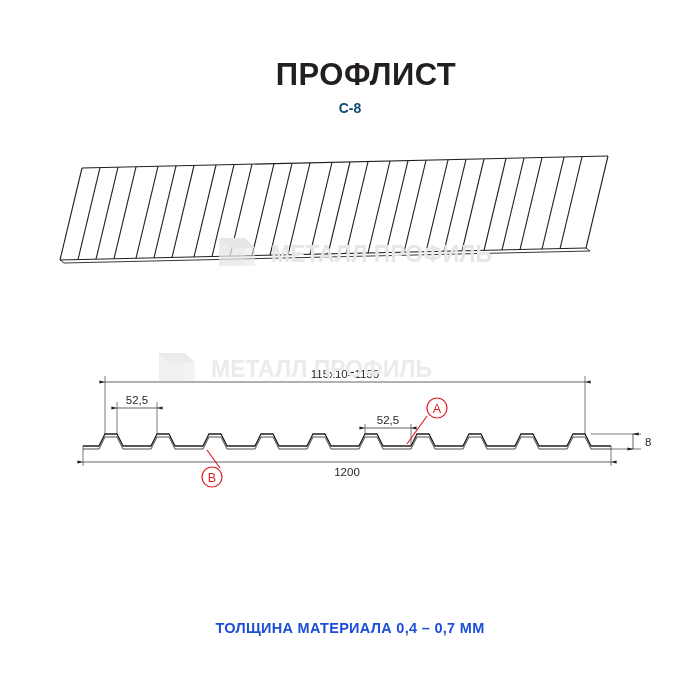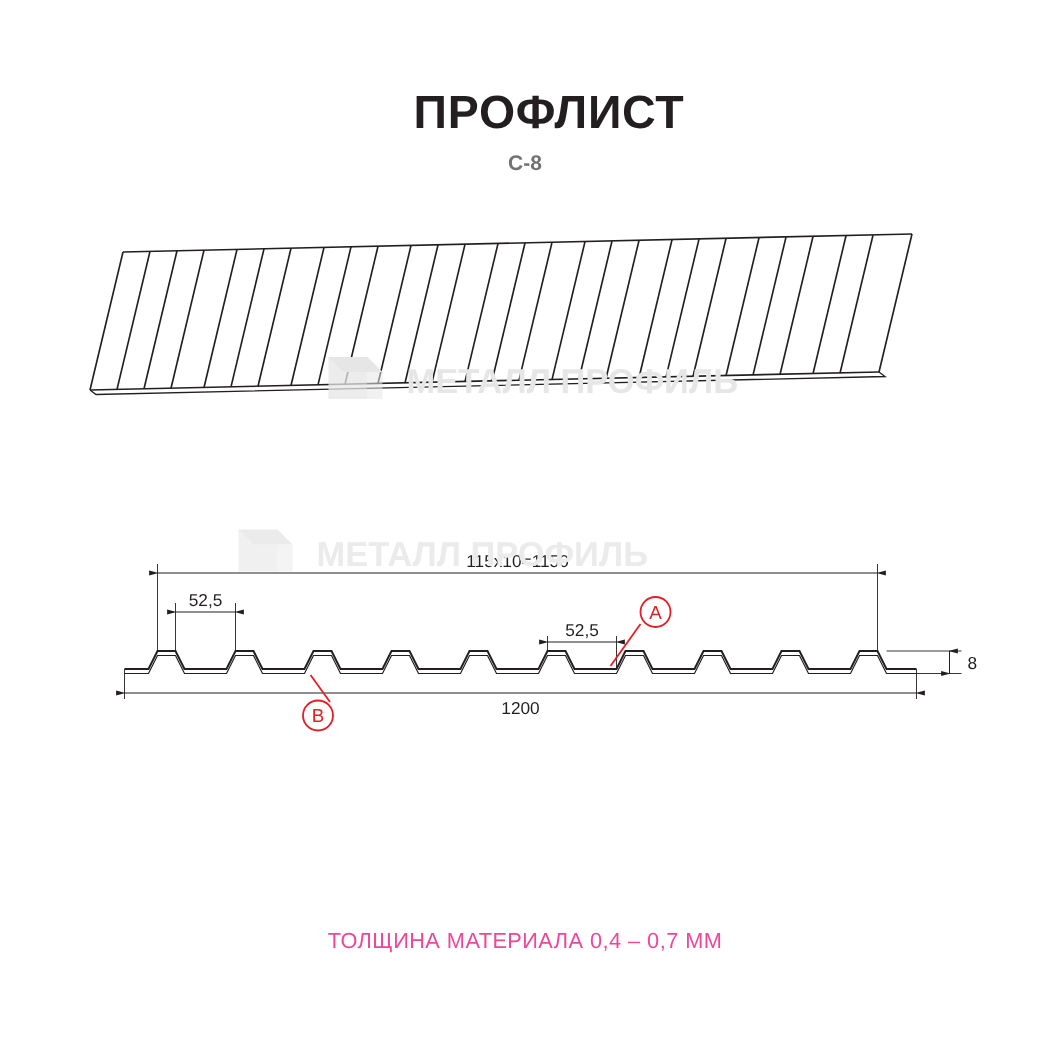--- a/index.html
+++ b/index.html
@@ -31,32 +31,32 @@
     color: #231f20;
   }
   .subtitle {
     position: absolute;
     top: 100px;
     left: 0;
     width: 700px;
     text-align: center;
     font-size: 14px;
     font-weight: bold;
-    color: #737373;
+    color: #0c4a6e;
   }
   .footnote {
     position: absolute;
     top: 620px;
     left: 0;
     width: 700px;
     text-align: center;
     font-size: 14.5px;
-    font-weight: normal;
+    font-weight: bold;
     letter-spacing: 0.3px;
-    color: #ec4899;
+    color: #1d4ed8;
   }
   .iso-wrap {
     position: absolute;
     left: 60px;
     top: 140px;
     width: 590px;
     height: 160px;
   }
   .section-wrap {
     position: absolute;

